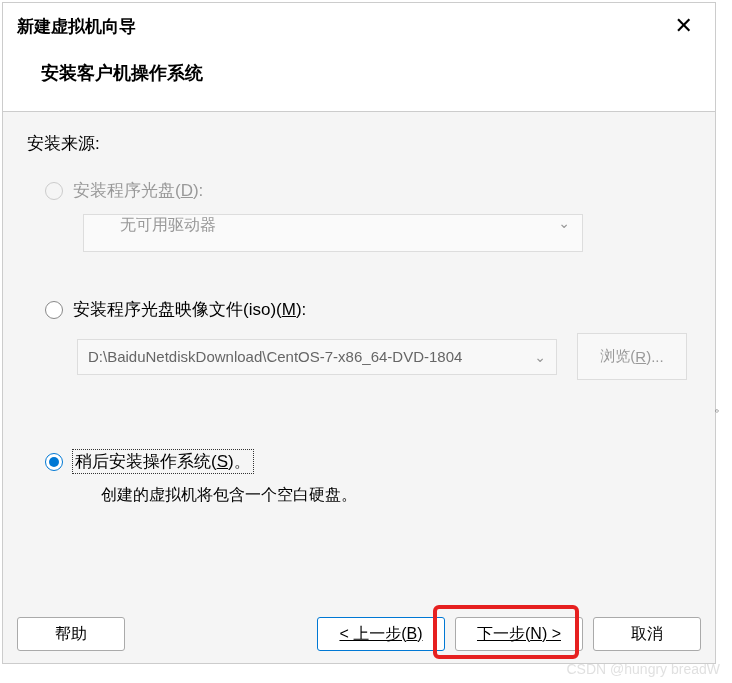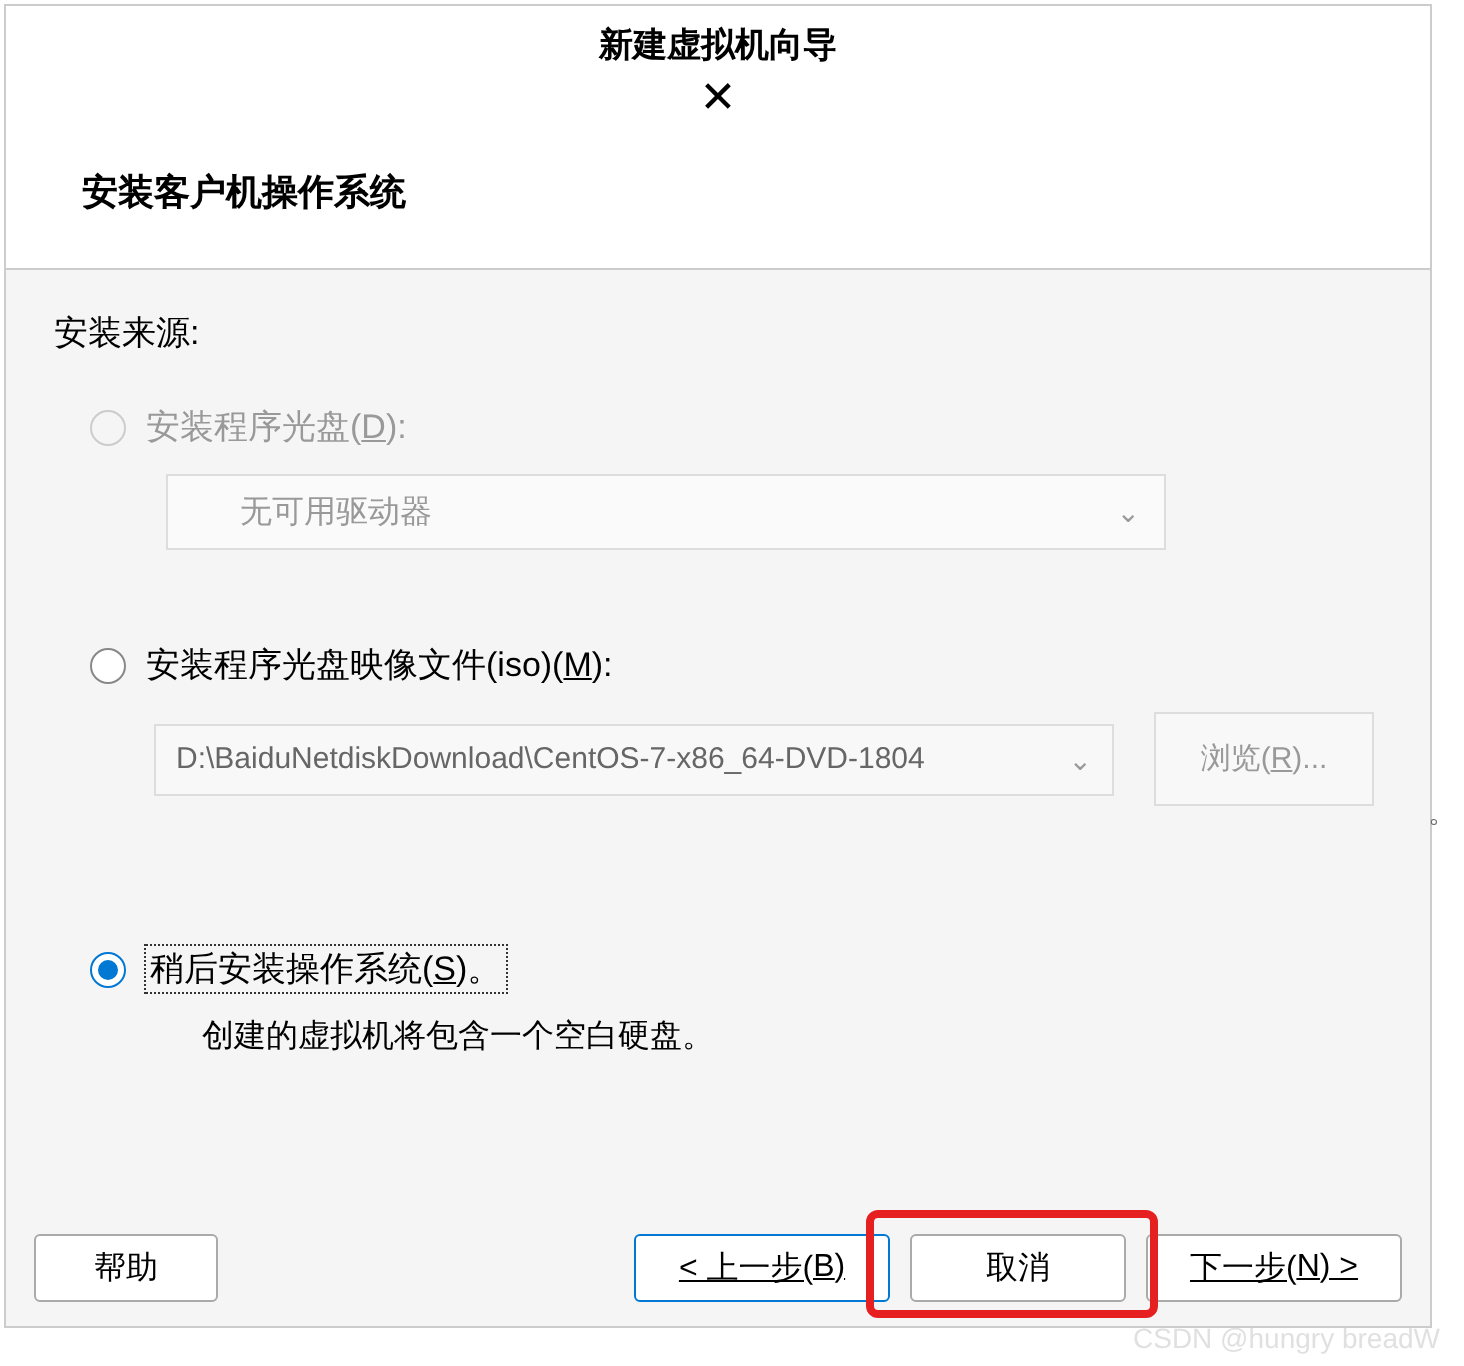--- a/index.html
+++ b/index.html
@@ -21,21 +21,20 @@
       border: 1px solid #ccc;
       position: relative;
       margin: 2px;
     }
     .titlebar {
       display: flex;
       justify-content: space-between;
       align-items: center;
       padding: 8px 14px;
       background: #fff;
-      flex-direction: column;
     }
     .titlebar-title {
       font-size: 17px;
       font-weight: bold;
       color: #000;
     }
     .close-btn {
       font-size: 22px;
       cursor: pointer;
       color: #000;
@@ -119,21 +118,20 @@
       text-decoration: underline;
     }
     .dropdown {
       margin-left: 56px;
       margin-top: 4px;
       width: 500px;
       height: 38px;
       border: 1px solid #ddd;
       background: #fff;
       display: flex;
-      align-items: center;
       justify-content: space-between;
       padding: 0 12px 0 36px;
       font-size: 16px;
     }
     .dropdown.disabled {
       color: #999;
       background: #fafafa;
     }
     .dropdown-text {
       flex: 1;
@@ -195,21 +193,21 @@
       background: #fff;
       font-size: 16px;
       color: #000;
       cursor: pointer;
       display: flex;
       align-items: center;
       justify-content: center;
       border-radius: 3px;
     }
     .btn-help {
-      width: 92px;
+      width: 108px;
     }
     .spacer {
       flex: 1;
     }
     .btn-prev, .btn-next {
       width: 128px;
       text-decoration: underline;
     }
     .btn-prev {
       border-color: #0078d4;
@@ -290,21 +288,21 @@
         <div class="option-label focused">稍后安装操作系统(<u>S</u>)。</div>
       </div>
       <div class="hint-text">创建的虚拟机将包含一个空白硬盘。</div>
     </div>
   </div>
 
   <div class="footer">
     <button class="btn btn-help">帮助</button>
     <div class="spacer"></div>
     <button class="btn btn-prev">&lt; 上一步(<u>B</u>)</button>
+    <button class="btn btn-next">下一步(<u>N</u>) &gt;</button>
     <button class="btn btn-cancel">取消</button>
-    <button class="btn btn-next">下一步(<u>N</u>) &gt;</button>
   </div>
 
   <div class="highlight-box"></div>
 </div>
 
 <div class="small-dot">。</div>
 <div class="watermark">CSDN @hungry breadW</div>
 
 </body></html>

